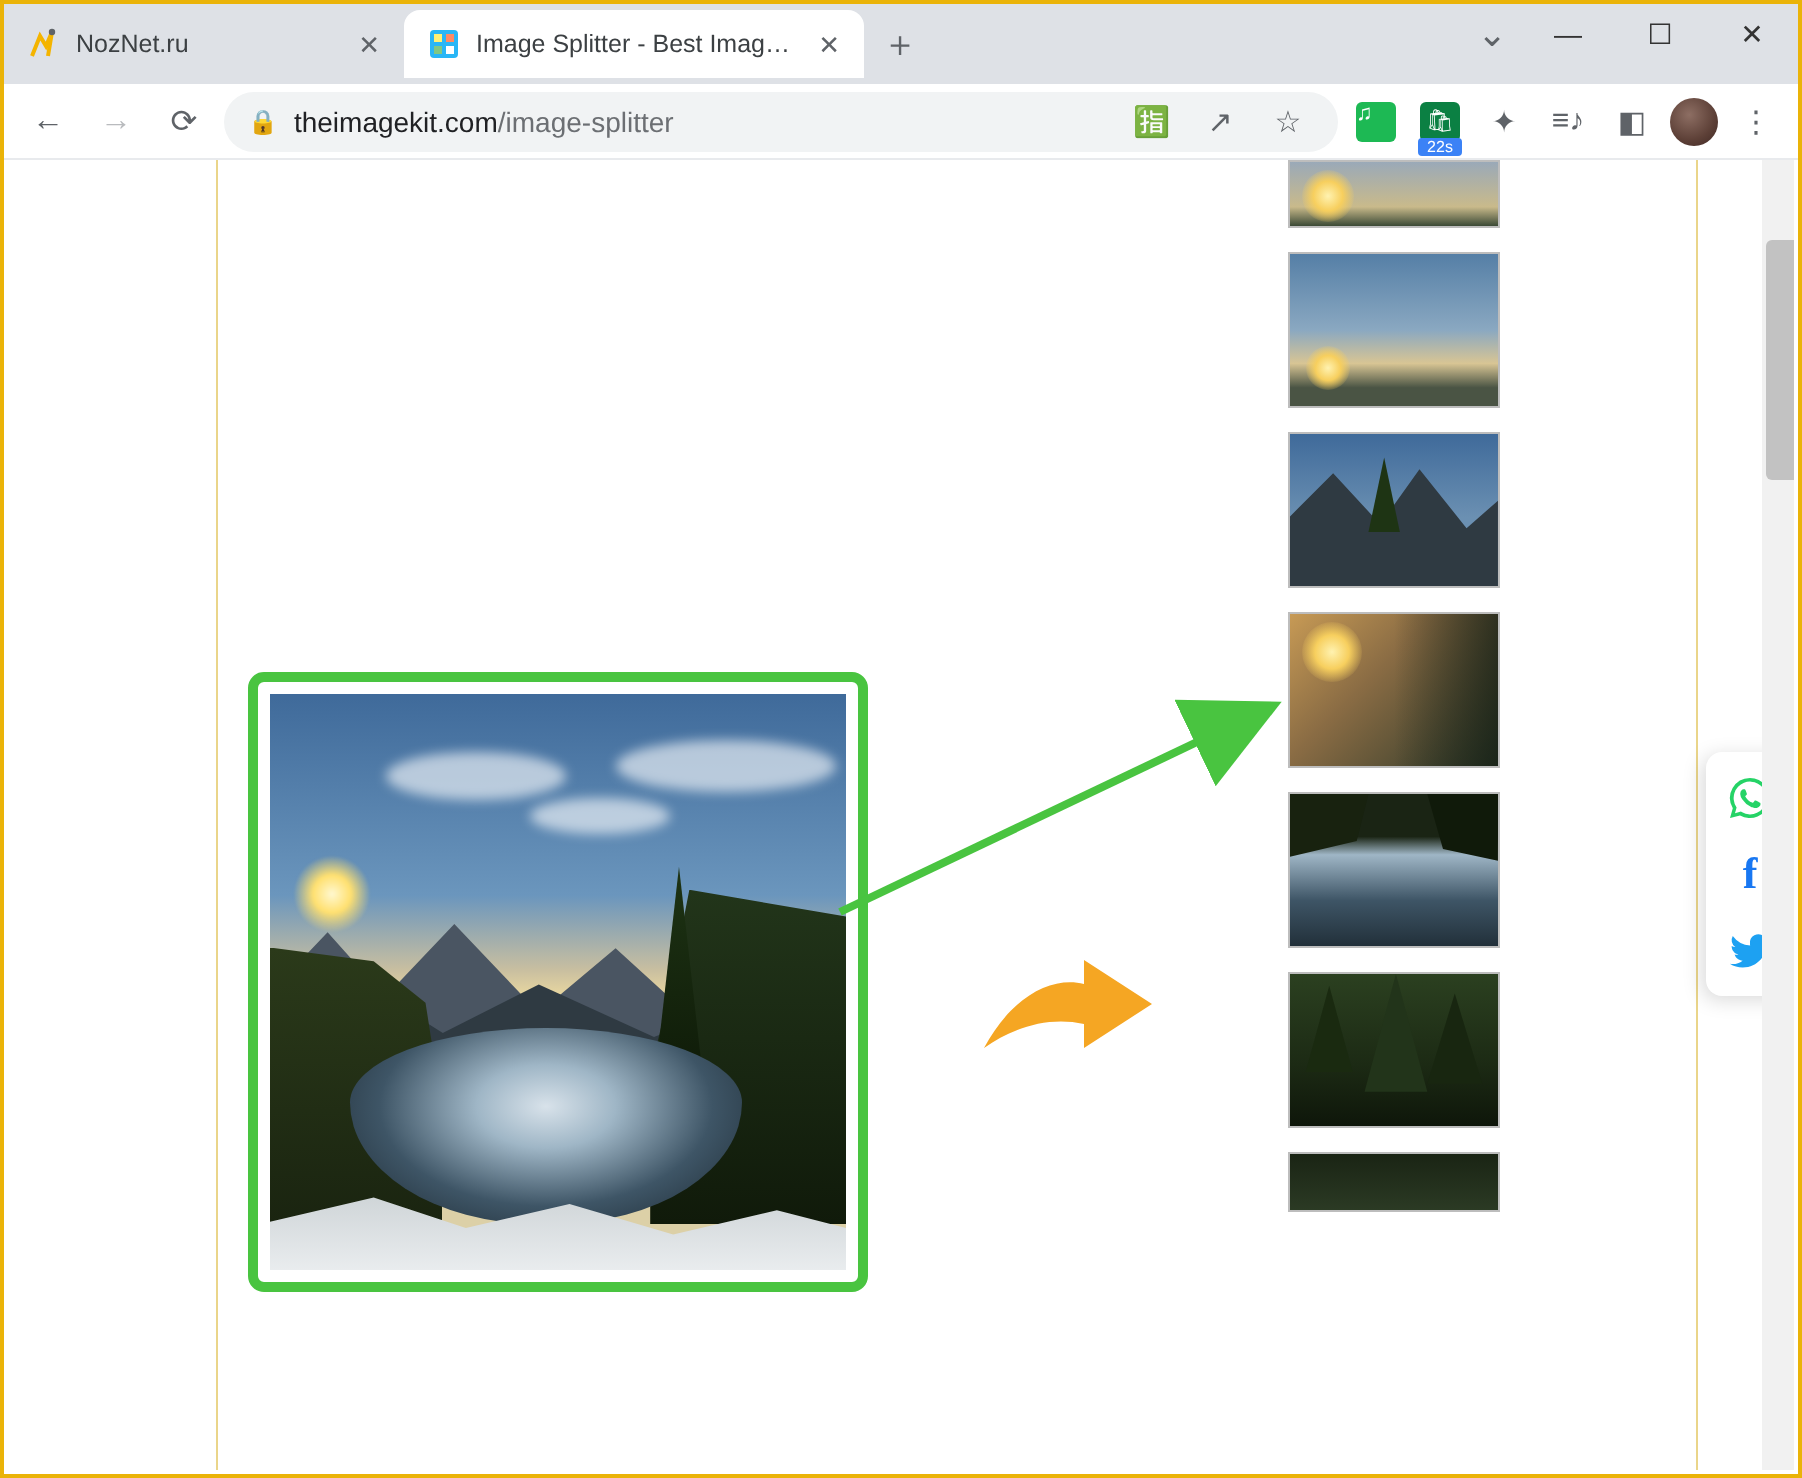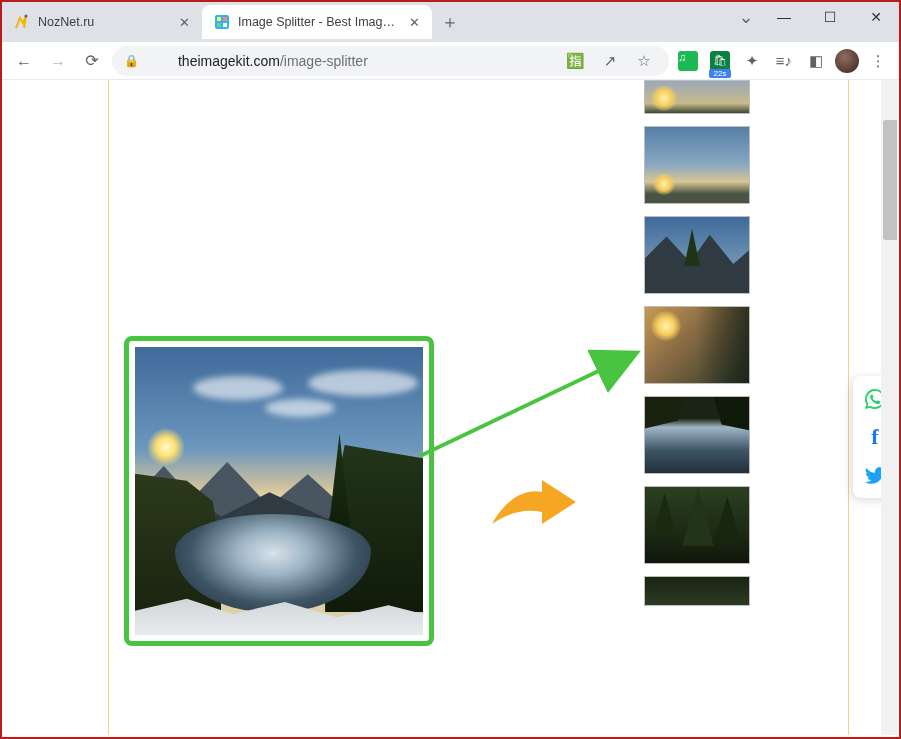--- a/index.html
+++ b/index.html
@@ -1,38 +1,38 @@
 <!DOCTYPE html>
 <html><head>
 <meta charset="utf-8">
 <style>
   * { box-sizing: border-box; margin: 0; padding: 0; }
   html, body { width: 901px; height: 739px; overflow: hidden; font-family: "Segoe UI", Arial, sans-serif; background: #fff; }
-  .outer { width: 901px; height: 739px; border: 2px solid #b91c1c; position: relative; background: #fff; }
+  .outer { width: 901px; height: 739px; border: 2px solid #eab308; position: relative; background: #fff; }
   .winbtn { width: 46px; display: flex; align-items: center; justify-content: center; color: #333; font-size: 14px; }
   .chev { font-size:18px; color:#5f6368; }
   
   .toprow { height: 40px; background:#dee1e6; display:flex; align-items:center; position:relative; }
   .tab { height: 34px; display:flex; align-items:center; padding: 0 12px; font-size: 12.5px; color:#3c4043; min-width: 200px; max-width:230px; gap:8px; border-top-left-radius: 8px; border-top-right-radius:8px; position:relative;}
   .tab .fav { width:16px; height:16px; flex:0 0 16px; }
   .tab .title { flex:1; white-space:nowrap; overflow:hidden; text-overflow:ellipsis; }
   .tab .tclose { font-size:13px; color:#5f6368; }
   .tab.inactive { background: transparent; }
   .tab.active { background:#fff; }
   .newtab { width:28px; height:28px; border-radius:50%; display:flex; align-items:center; justify-content:center; color:#5f6368; font-size:18px; margin-left:4px;}
   .wincontrols { margin-left:auto; display:flex; align-self:flex-start; height:30px;}
   .wincontrols .chev { width:30px; display:flex; align-items:center; justify-content:center;}
 
   
   .addrrow { height: 38px; background:#fff; display:flex; align-items:center; padding: 0 8px; gap:6px; border-bottom:1px solid #e8eaed;}
   .navicon { width:28px; height:28px; display:flex; align-items:center; justify-content:center; color:#5f6368; border-radius:50%; font-size:16px;}
   .navicon.disabled { color:#b9bbbe; }
   .omnibox { flex:1; height:30px; background:#f1f3f4; border-radius:15px; display:flex; align-items:center; padding:0 12px; gap:8px; color:#202124; font-size:14px; }
   .omnibox .lock { font-size:12px; color:#5f6368; }
-  .omnibox .url { flex:1;margin-left:31px; }
+  .omnibox .url { flex:1; }
   .omnibox .url .domain { color:#202124; }
   .omnibox .url .path { color:#6c6f73; }
   .exticon { width:26px; height:26px; display:flex; align-items:center; justify-content:center; color:#5f6368; font-size:15px;}
   .ext-green { background:#1db954; color:#fff; border-radius:3px; width:20px; height:20px; font-size:11px;}
   .ext-badge { position:relative; }
   .ext-badge .ico { width:20px; height:20px; background:#0b8043; border-radius:3px; display:flex; align-items:center; justify-content:center; color:#fff; font-size:11px;}
   .ext-badge .b { position:absolute; bottom:-4px; left:2px; right:2px; font-size:8px; background:#3b82f6; color:#fff; border-radius:2px; text-align:center; line-height:9px;}
   .avatar { width:24px; height:24px; border-radius:50%; background: radial-gradient(circle at 40% 35%, #8d6e63 0%, #5d4037 60%, #3e2723 100%); }
 
   

